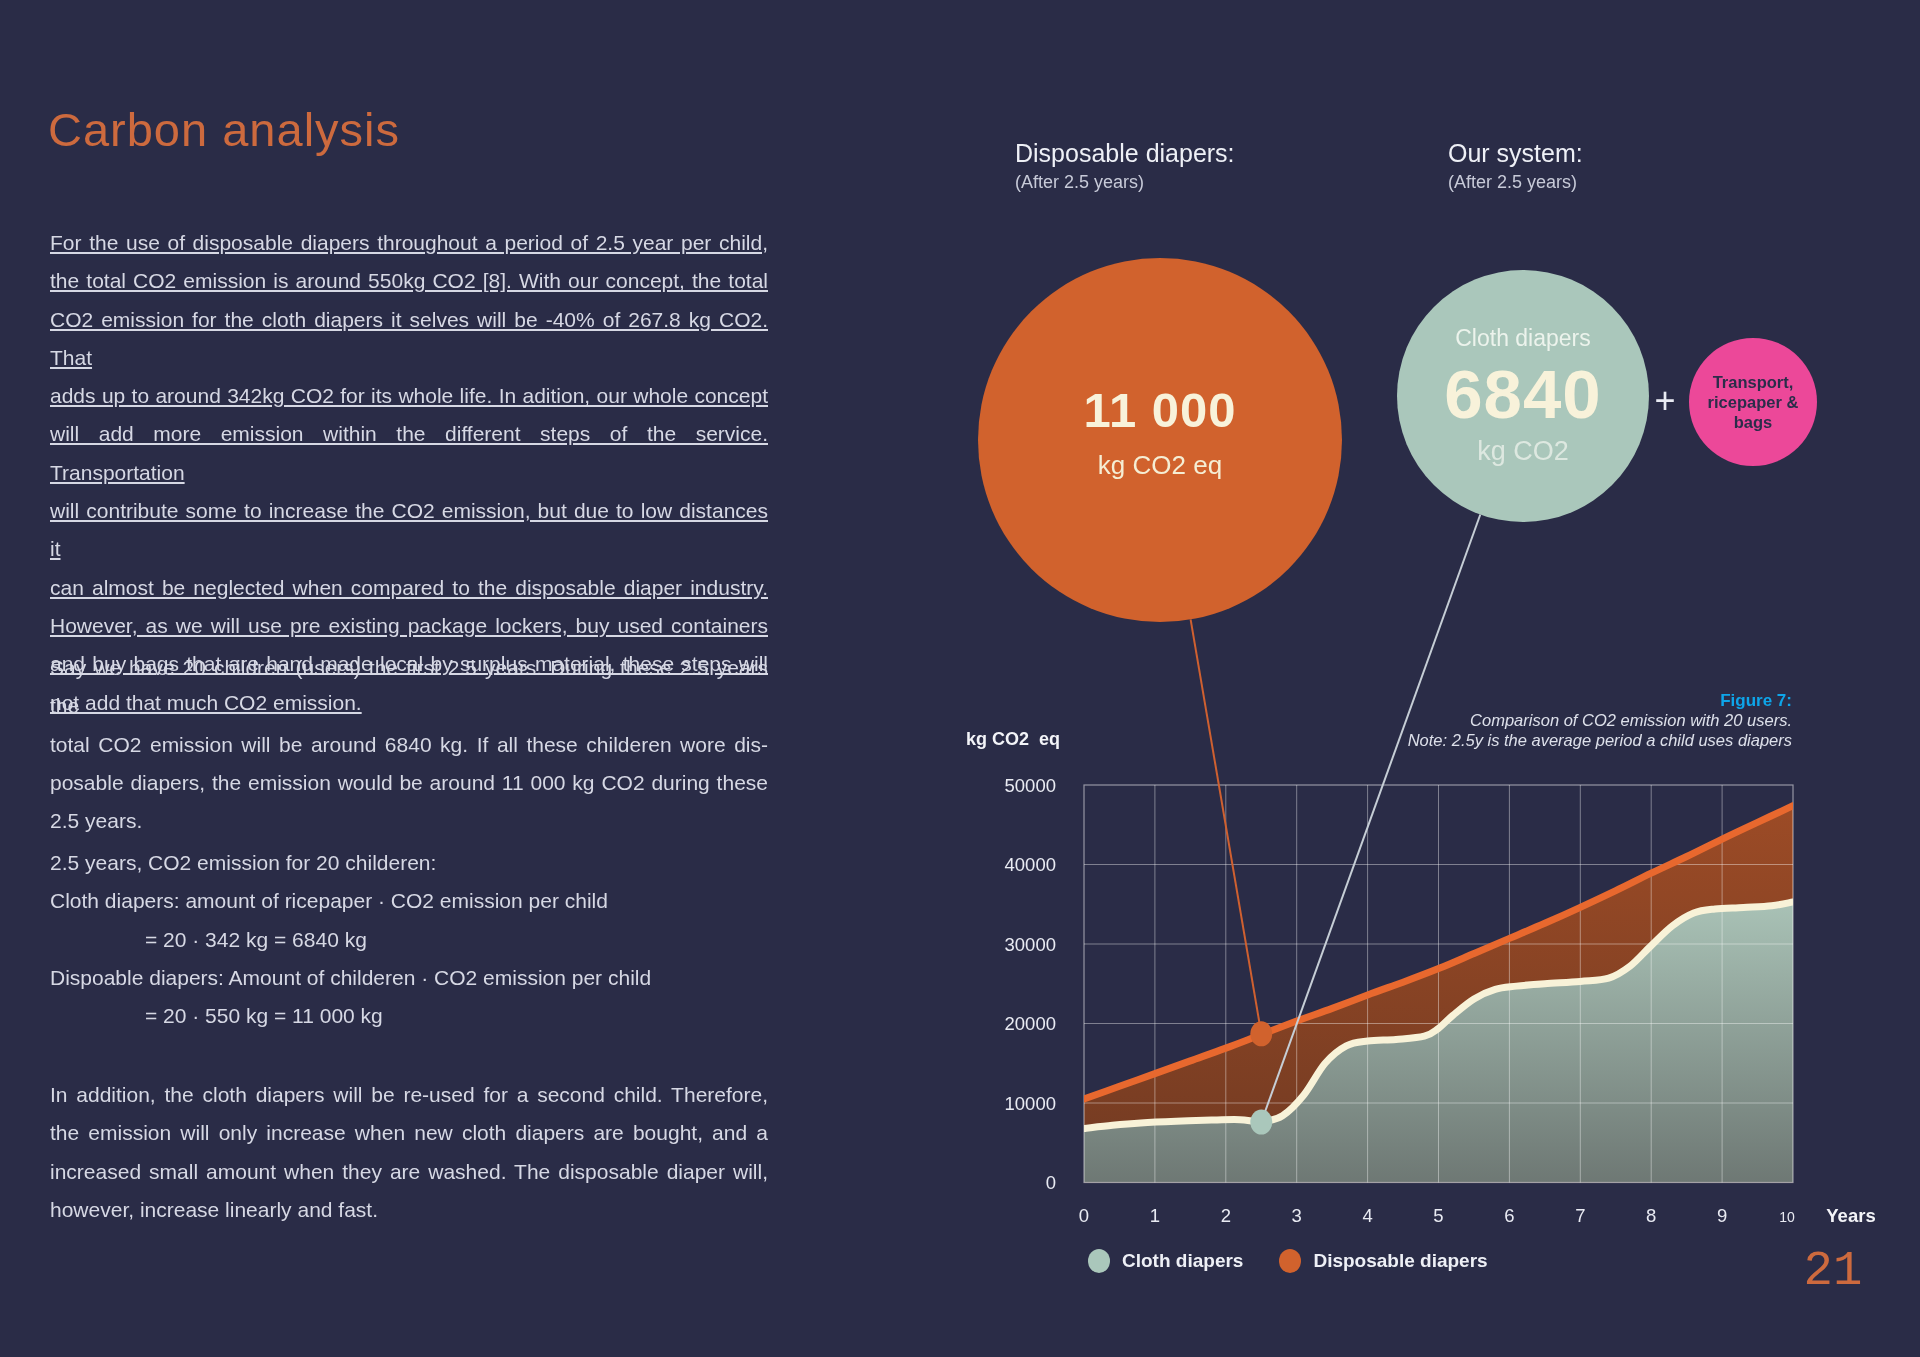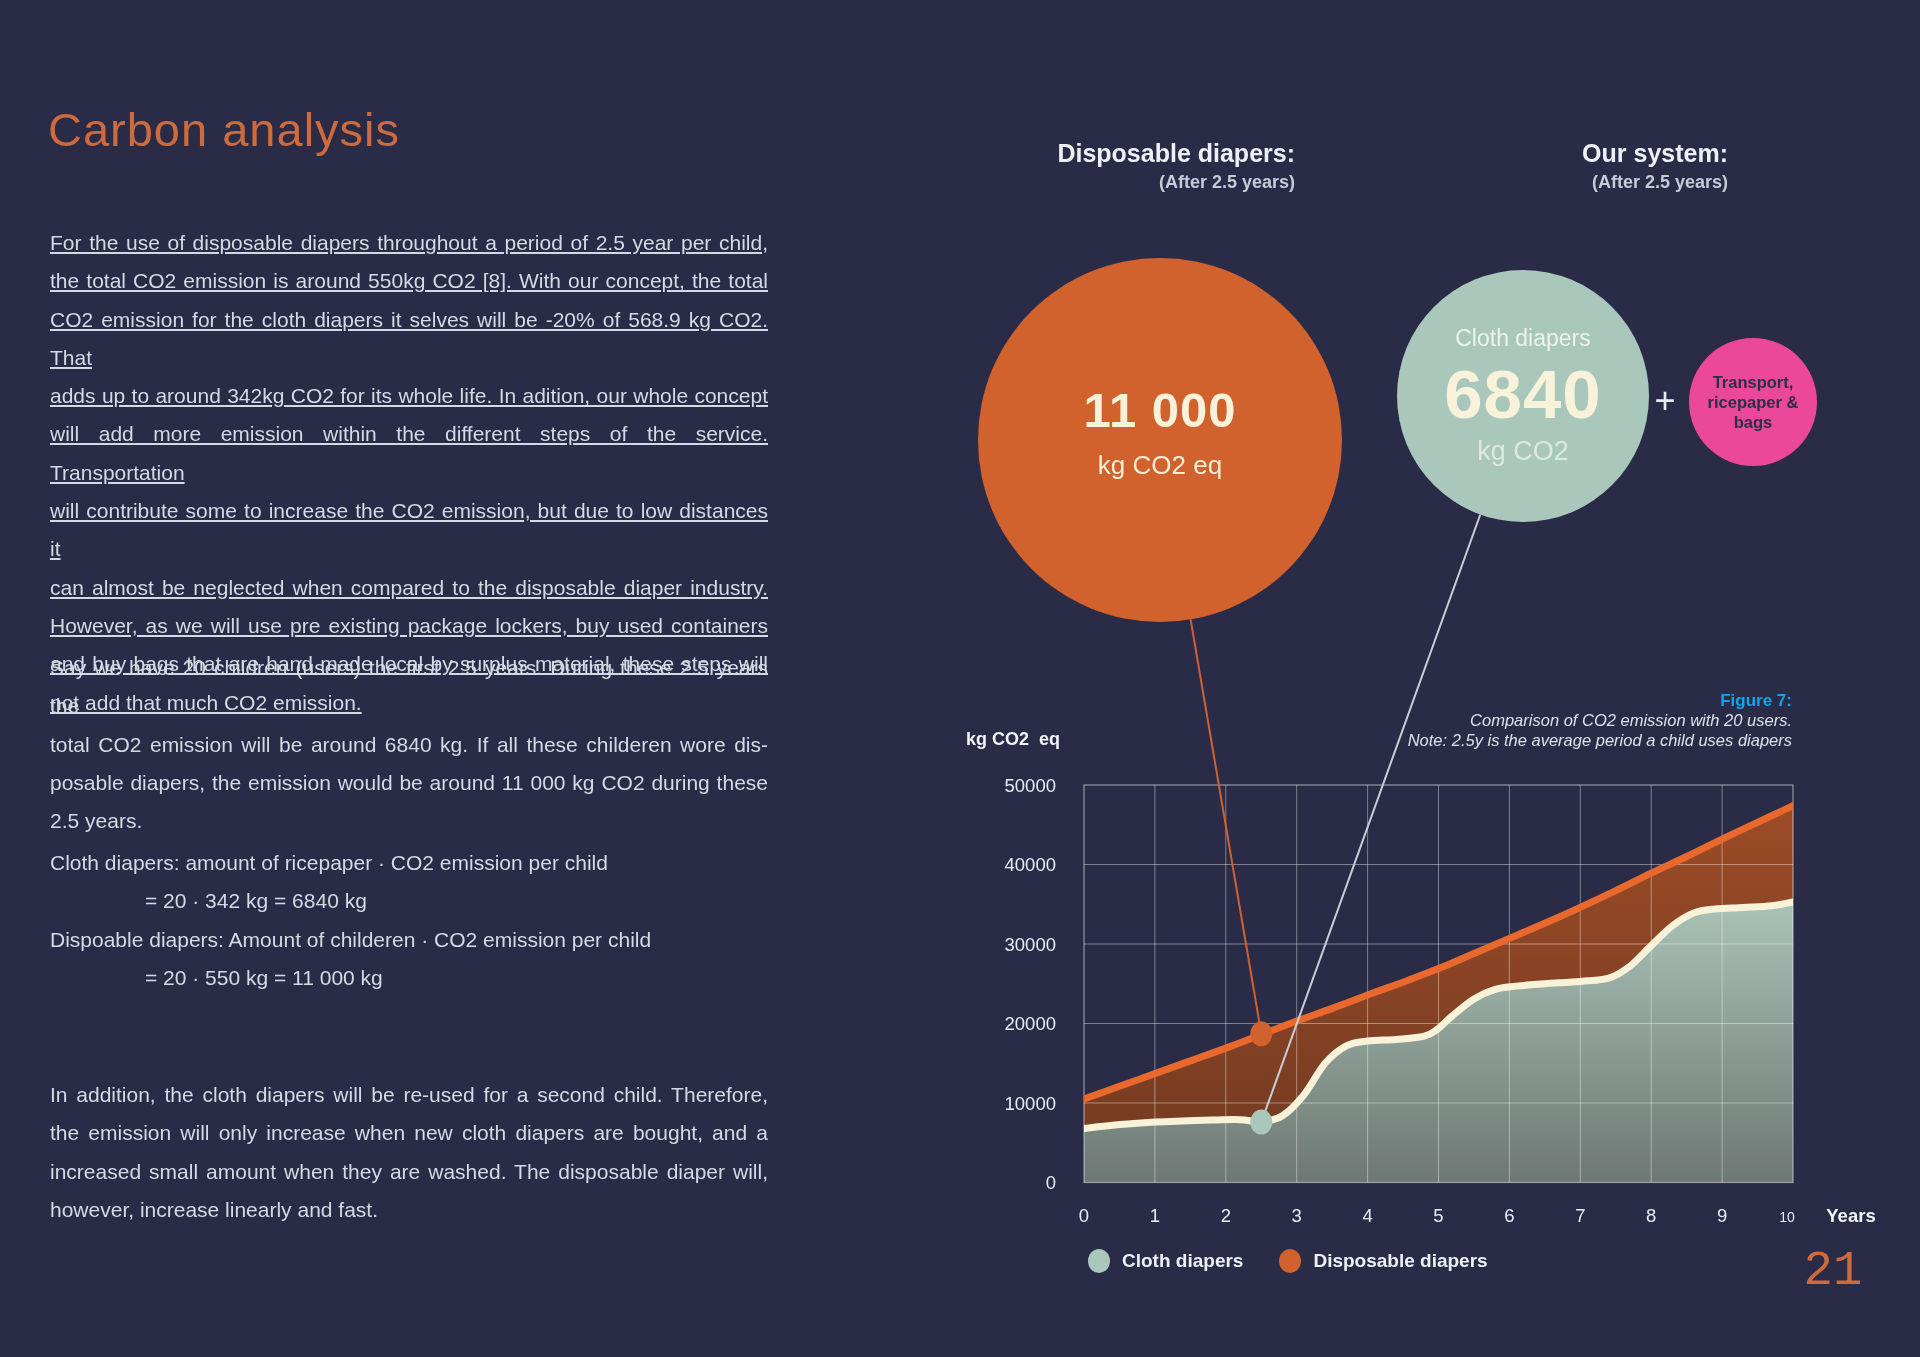--- a/index.html
+++ b/index.html
@@ -13,21 +13,21 @@
   .doc-title{
     left:48px;top:106px;width:720px;
     font-size:47px;font-weight:400;letter-spacing:1px;line-height:1;
     color:#cd6a3e;
   }
   .para{left:50px;width:718px;color:#d6d8e4;font-size:21px;line-height:38.3px;font-weight:400;}
   .pline{text-align:justify;text-align-last:justify;}
   .pline-plain{text-align:left;}
   .pline-indent{padding-left:95px;}
   
-  .col-header{width:280px;text-align:right;color:#eef0f6;font-weight:bold;}
+  .col-header{width:280px;text-align:left;color:#eef0f6;}
   .col-header .hd{font-size:25px;line-height:1.15;}
   .col-header .sub{font-size:18px;color:#c7cad8;margin-top:4px;}
   
   .circle{position:absolute;border-radius:50%;display:flex;flex-direction:column;align-items:center;justify-content:center;text-align:center;}
   .circle-disposable{left:978px;top:258px;width:364px;height:364px;}
   .circle-disposable .big{font-size:49px;font-weight:600;letter-spacing:1px;color:#f8f2da;margin-top:-18px;}
   .circle-disposable .unit{font-size:26px;color:#f5eed4;margin-top:12px;}
   .circle-system{left:1397px;top:270px;width:252px;height:252px;}
   .circle-system .lbl{font-size:23px;color:#ecf3ec;}
   .circle-system .big{font-size:69px;font-weight:600;letter-spacing:1px;color:#f8f2da;margin:3px 0 2px 0;}
@@ -52,36 +52,37 @@
 </head>
 <body>
 
 <div class="page">
 
   <div class="abs doc-title">Carbon analysis</div>
   <div id="paragraphs">
       <div class="abs para" style="top: 224px; text-decoration: underline;">
         <div class="pline">For the use of disposable diapers throughout a period of 2.5 year per child,</div>
         <div class="pline">the total CO2 emission is around 550kg CO2 [8]. With our concept, the total</div>
-        <div class="pline">CO2 emission for the cloth diapers it selves will be -20% of 568.9 kg CO2. That</div>
+        <div class="pline">CO2 emission for the cloth diapers it selves will be -40% of 267.8 kg CO2. That</div>
         <div class="pline">adds up to around 342kg CO2 for its whole life. In adition, our whole concept</div>
         <div class="pline">will add more emission within the different steps of the service. Transportation</div>
         <div class="pline">will contribute some to increase the CO2 emission, but due to low distances it</div>
         <div class="pline">can almost be neglected when compared to the disposable diaper industry.</div>
         <div class="pline">However, as we will use pre existing package lockers, buy used containers</div>
         <div class="pline">and buy bags that are hand made local by surplus material, these steps will</div>
         <div class="pline-plain">not add that much CO2 emission.</div>
       </div>
       <div class="abs para" style="top: 649px;">
         <div class="pline">Say we have 20 children (users) the first 2.5 years. During these 2.5 years the</div>
         <div class="pline">total CO2 emission will be around 6840 kg. If all these childeren wore dis-</div>
         <div class="pline">posable diapers, the emission would be around 11 000 kg CO2 during these</div>
         <div class="pline-plain">2.5 years.</div>
       </div>
       <div class="abs para" style="top: 844px;">
+        <div class="pline-plain">2.5 years, CO2 emission for 20 childeren:</div>
         <div class="pline-plain">Cloth diapers: amount of ricepaper · CO2 emission per child</div>
         <div class="pline-plain pline-indent">= 20 · 342 kg = 6840 kg</div>
         <div class="pline-plain">Dispoable diapers: Amount of childeren · CO2 emission per child</div>
         <div class="pline-plain pline-indent">= 20 · 550 kg = 11 000 kg</div>
       </div>
       <div class="abs para" style="top: 1076px;">
         <div class="pline">In addition, the cloth diapers will be re-used for a second child. Therefore,</div>
         <div class="pline">the emission will only increase when new cloth diapers are bought, and a</div>
         <div class="pline">increased small amount when they are washed. The disposable diaper will,</div>
         <div class="pline-plain">however, increase linearly and fast.</div>

